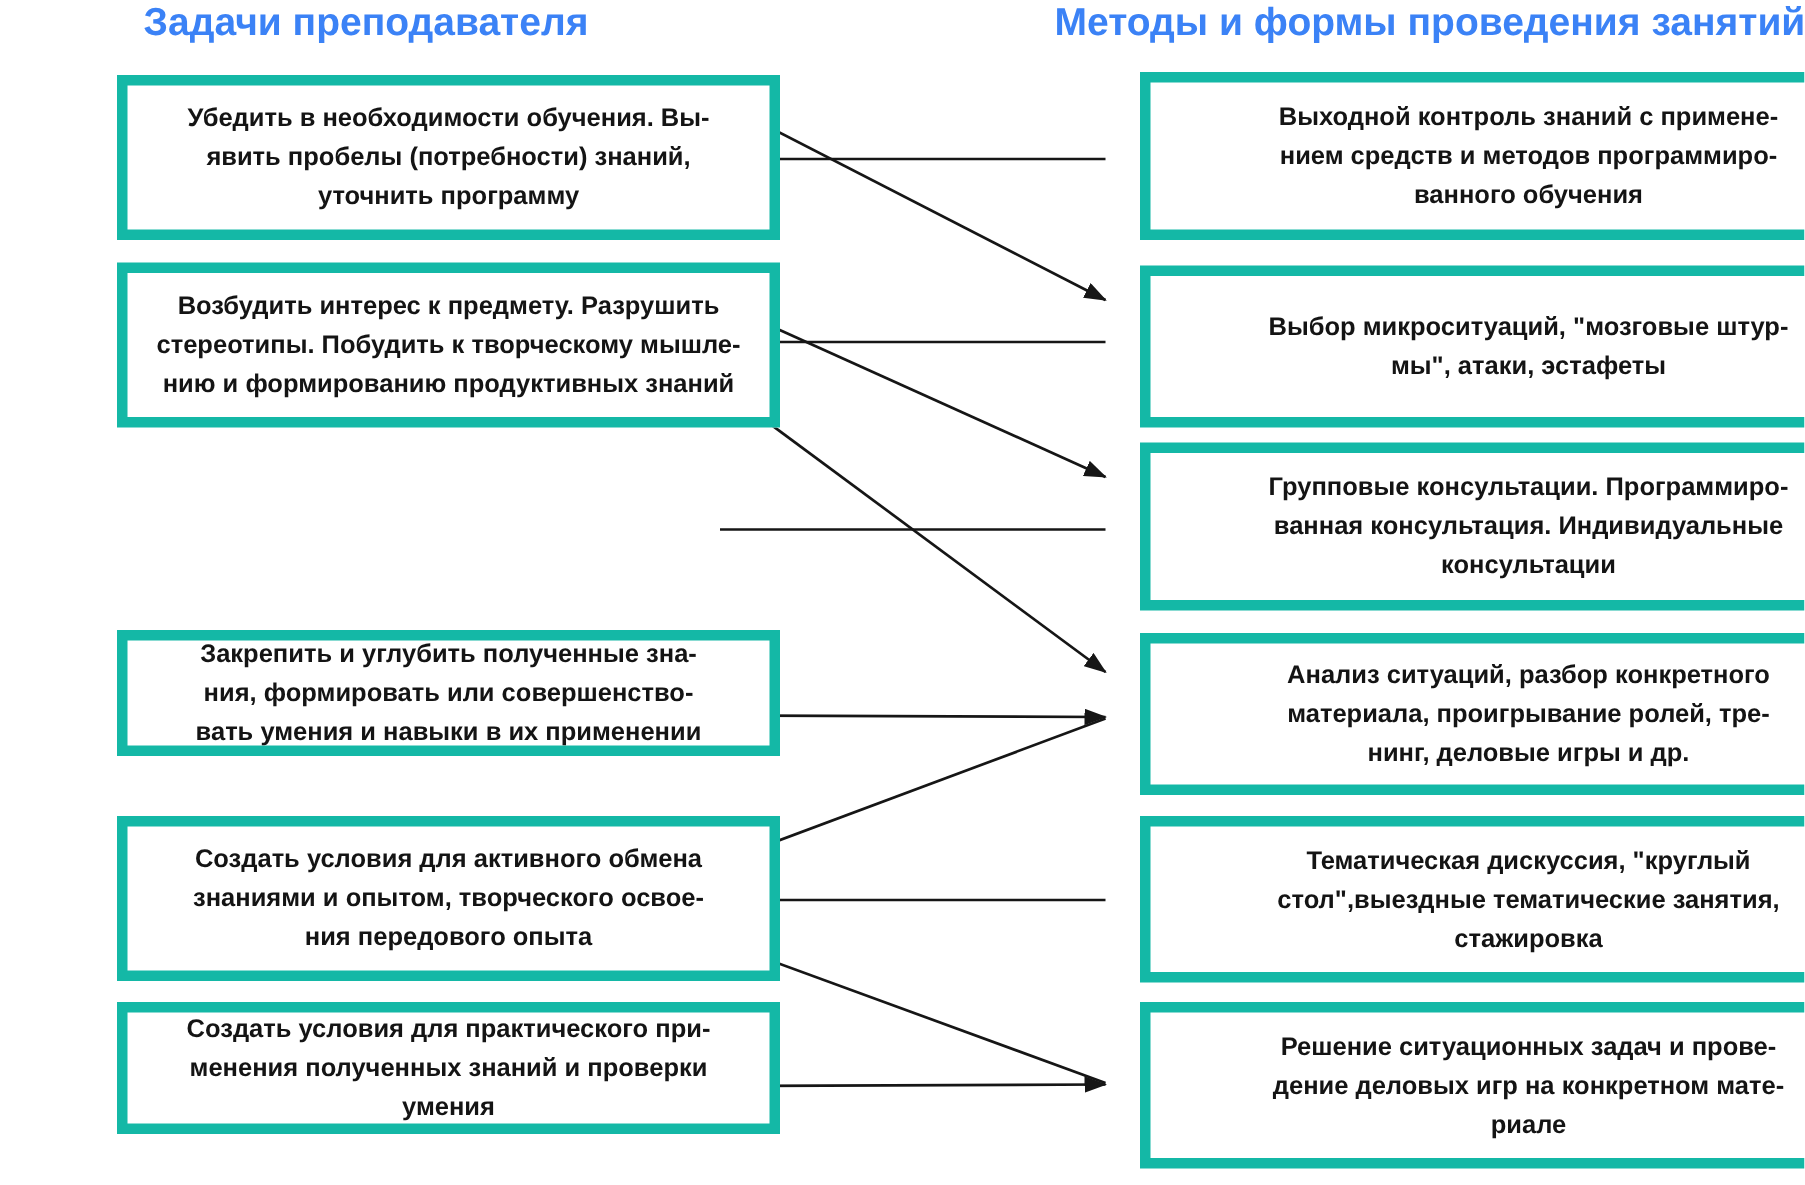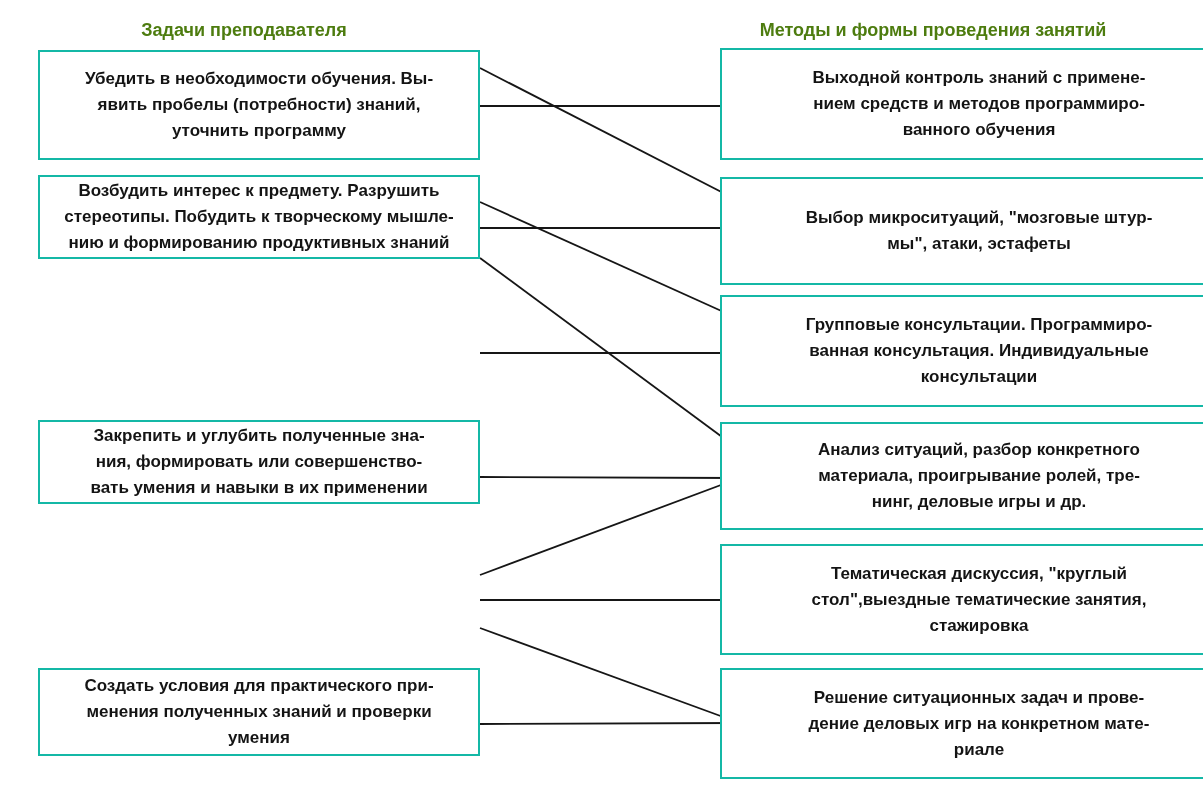--- a/index.html
+++ b/index.html
@@ -1,30 +1,30 @@
 <!DOCTYPE html>
 <html><head>
 <meta charset="utf-8">
 <style>
   html,body{margin:0;padding:0;background:#ffffff;}
   .canvas{
     position:relative;width:1203px;height:790px;background:#ffffff;
     font-family:"Liberation Sans",sans-serif;color:#141414;overflow:hidden;
   }
   .col-title{
-    position:absolute;top:16px;font-size:18px;font-weight:bold;line-height:28px;
-    text-align:center;white-space:nowrap;color:#4d7c0f;
+    position:absolute;top:0;font-size:26px;font-weight:bold;line-height:28px;
+    text-align:center;white-space:nowrap;color:#3b82f6;
   }
   .col-title.left{left:24px;width:440px;}
   .col-title.right{left:703px;width:460px;}
   .box{
-    position:absolute;box-sizing:border-box;border:2px solid #14b8a6;background:#ffffff;
+    position:absolute;box-sizing:border-box;border:7px solid #14b8a6;background:#ffffff;
     display:flex;align-items:center;justify-content:center;text-align:center;
     font-size:17px;font-weight:bold;line-height:26px;white-space:pre-line;
-    padding:0 12px;color:#141414;
+    padding:0 12px;color:#141414;margin-left:40px;
   }
   .box.left{left:38px;width:442px;}
   .box.right{left:720px;width:518px;}
   svg.connectors{position:absolute;left:0;top:0;pointer-events:none;}
 </style>
 </head>
 <body>
 
 <div class="canvas">
 
@@ -47,26 +47,29 @@
       <line x1="480" y1="477" x2="737" y2="478" stroke="#161616" stroke-width="1.8" marker-end="url(#ah)"></line>
       <line x1="480" y1="575" x2="737" y2="479" stroke="#161616" stroke-width="1.8"></line>
       <line x1="480" y1="600" x2="737" y2="600" stroke="#161616" stroke-width="1.8"></line>
       <line x1="480" y1="628" x2="737" y2="722" stroke="#161616" stroke-width="1.8"></line>
       <line x1="480" y1="724" x2="737" y2="723" stroke="#161616" stroke-width="1.8" marker-end="url(#ah)"></line>
     </svg>
 
   <div class="box left" style="top:50px;height:110px">Убедить в необходимости обучения. Вы-
 явить пробелы (потребности) знаний,
 уточнить программу</div>
-  <div class="box left" style="top:175px;height:84px">Возбудить интерес к предмету. Разрушить
+  <div class="box left" style="top:175px;height:110px">Возбудить интерес к предмету. Разрушить
 стереотипы. Побудить к творческому мышле-
 нию и формированию продуктивных знаний</div>
   <div class="box left" style="top:420px;height:84px">Закрепить и углубить полученные зна-
 ния, формировать или совершенство-
 вать умения и навыки в их применении</div>
+  <div class="box left" style="top:544px;height:110px">Создать условия для активного обмена
+знаниями и опытом, творческого освое-
+ния передового опыта</div>
   <div class="box left" style="top:668px;height:88px">Создать условия для практического при-
 менения полученных знаний и проверки
 умения</div>
 
   <div class="box right" style="top:48px;height:112px">Выходной контроль знаний с примене-
 нием средств и методов программиро-
 ванного обучения</div>
   <div class="box right" style="top:177px;height:108px">Выбор микроситуаций, "мозговые штур-
 мы", атаки, эстафеты</div>
   <div class="box right" style="top:422px;height:108px">Анализ ситуаций, разбор конкретного

